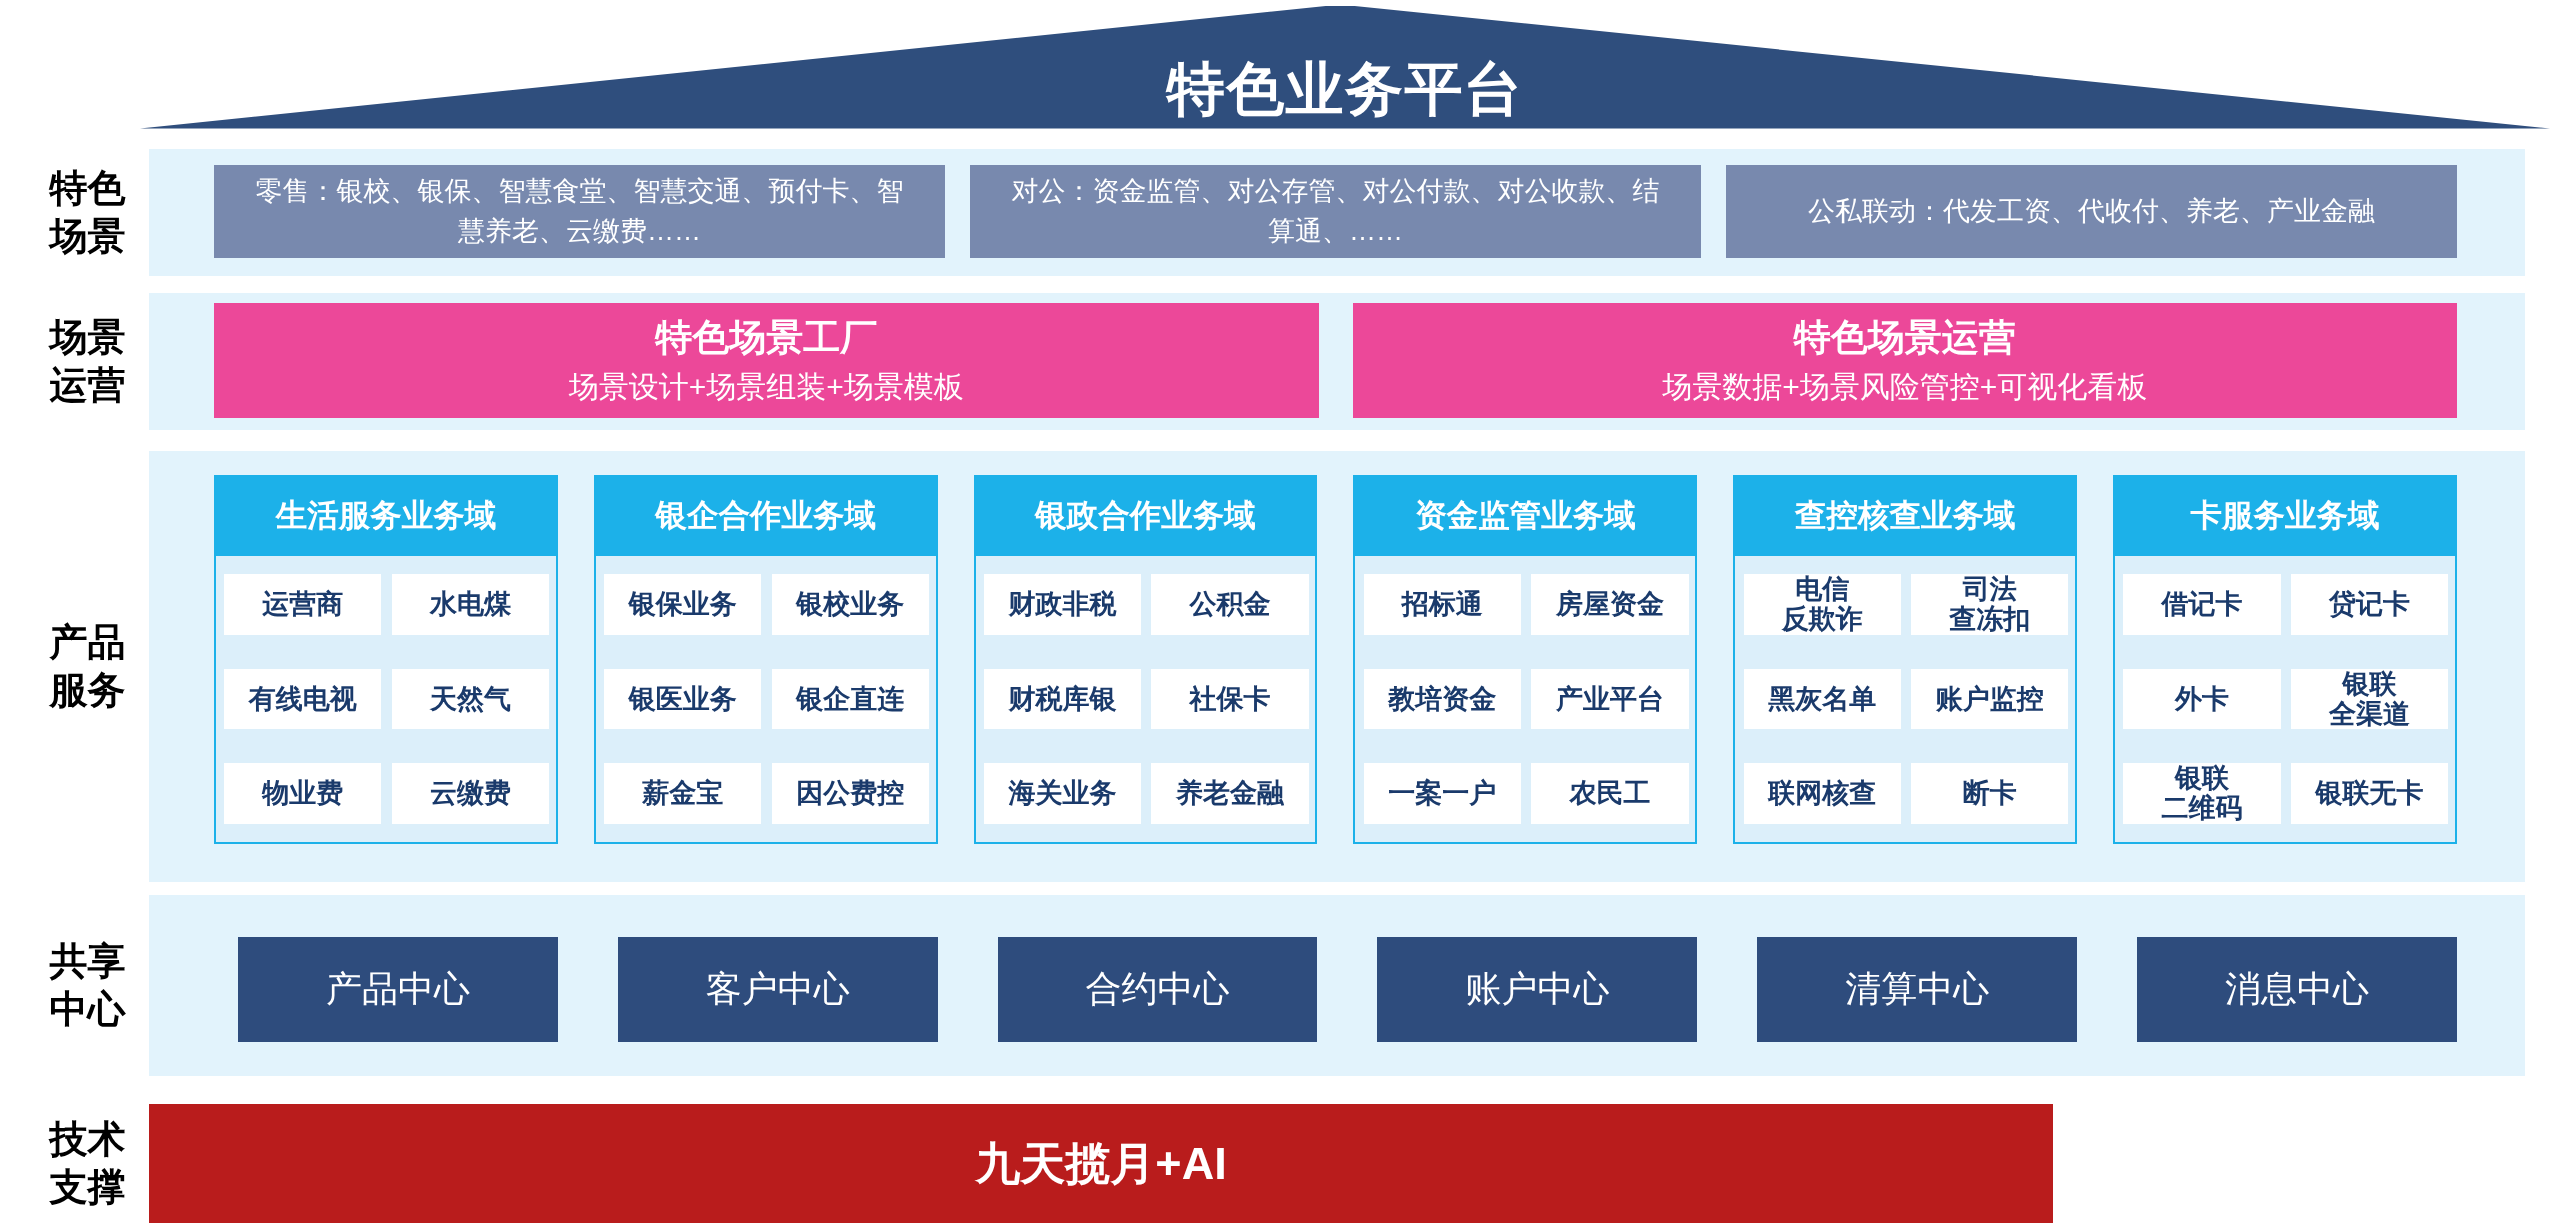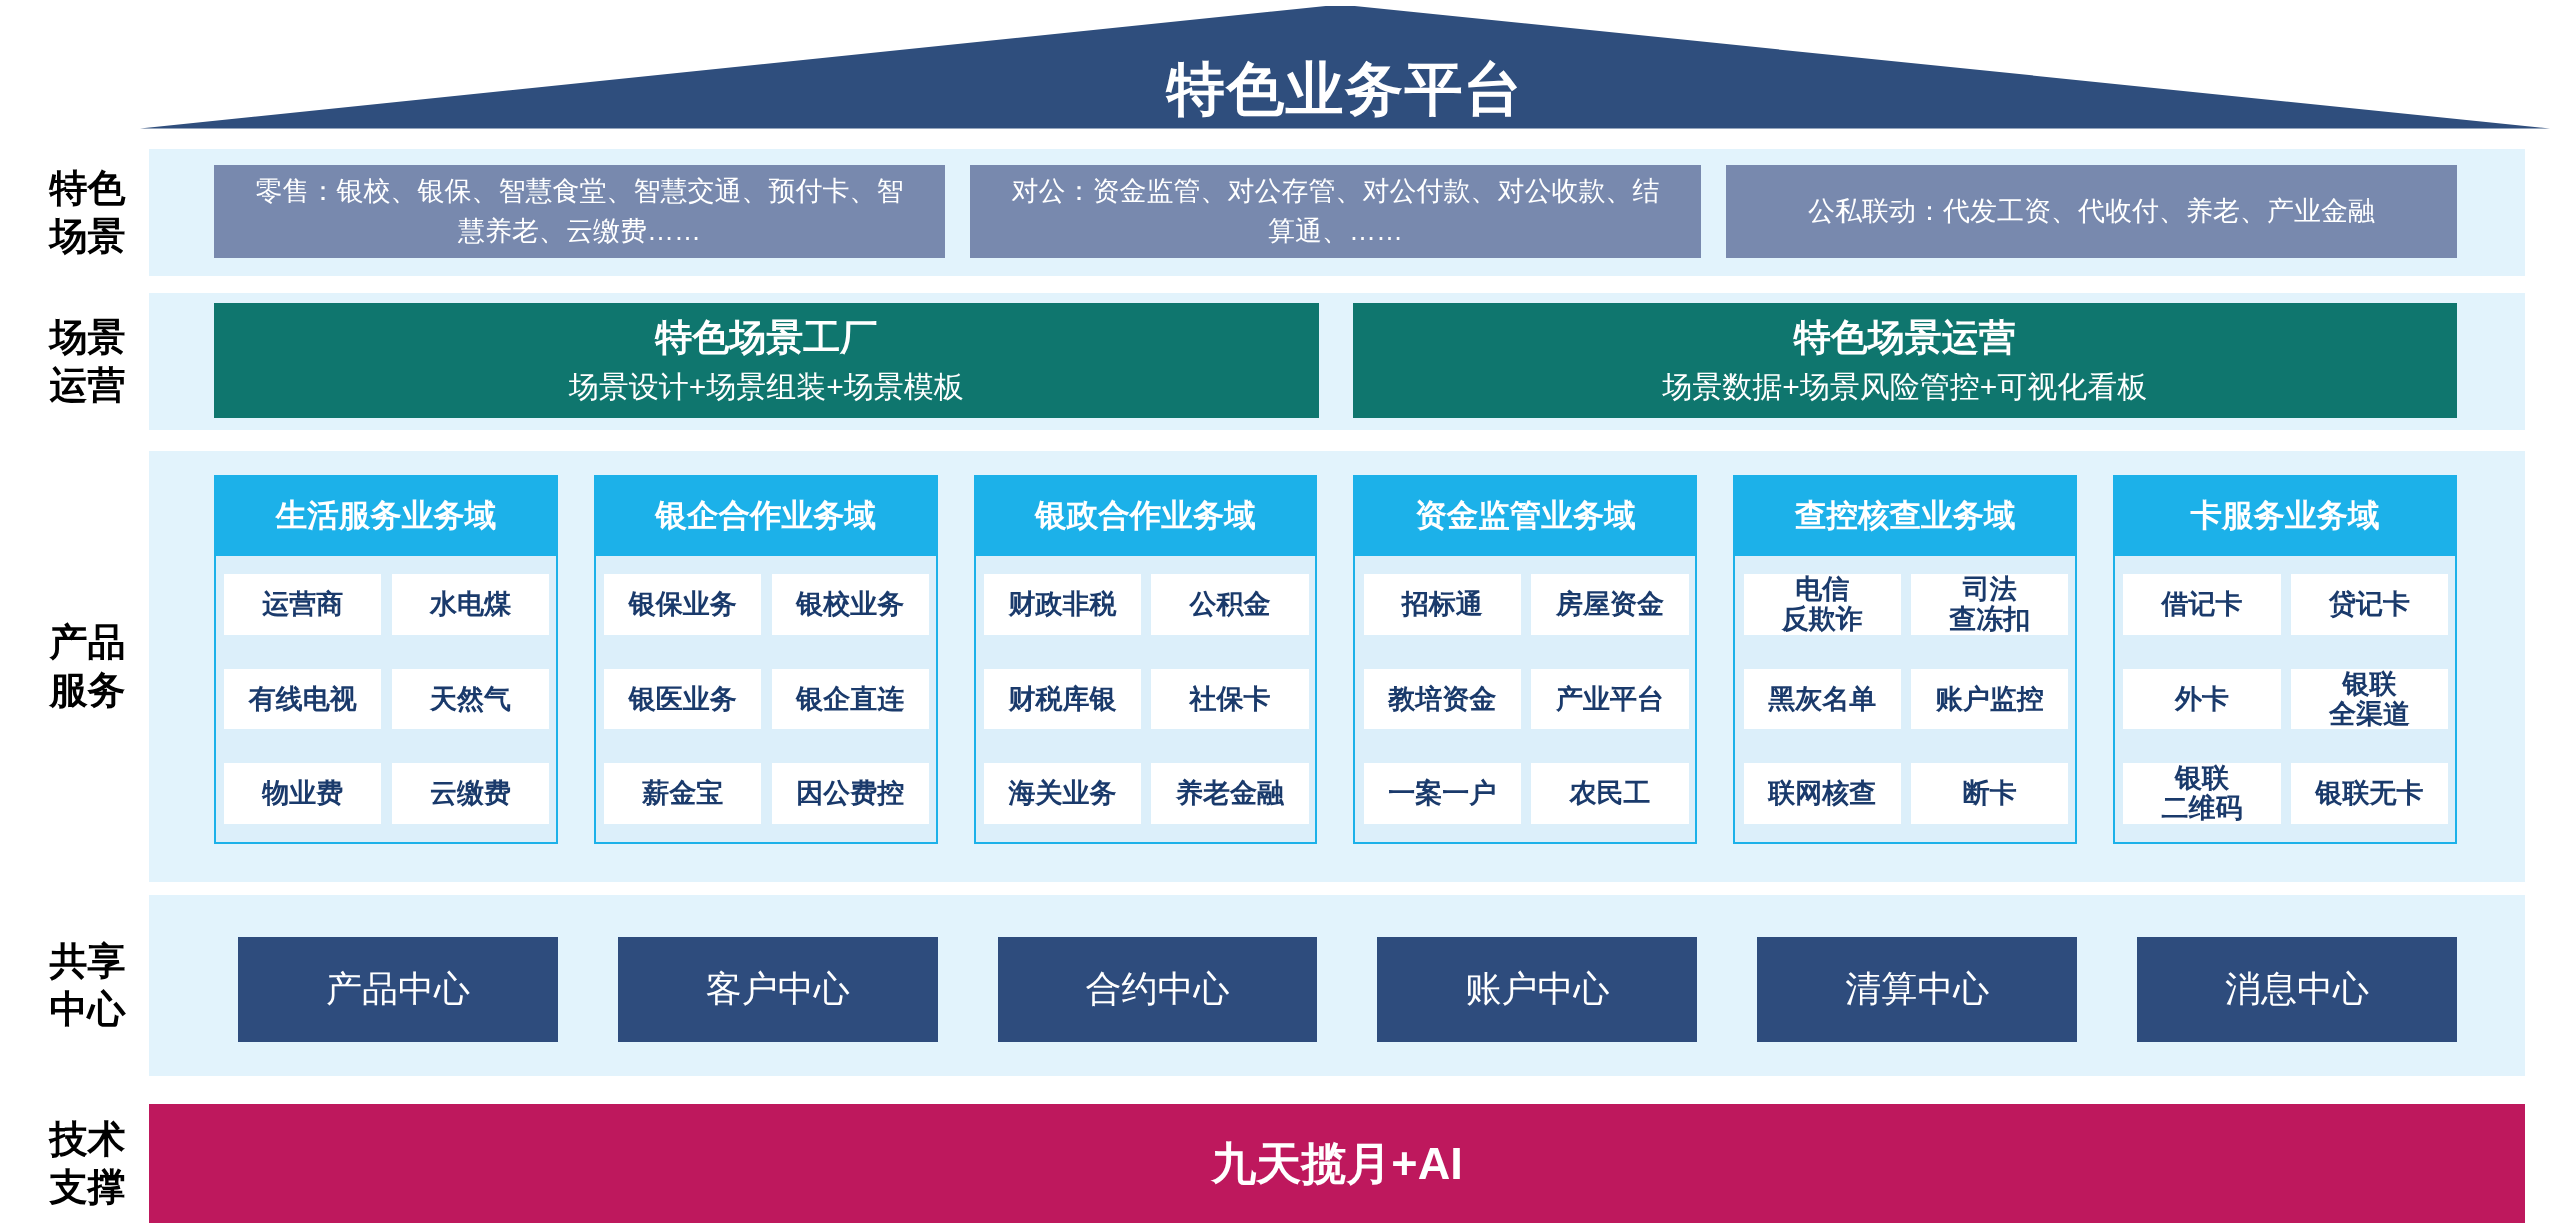--- a/index.html
+++ b/index.html
@@ -24,21 +24,21 @@
   
   .band{position:absolute;left:149px;width:2376px;background:#E2F3FC;box-sizing:border-box;display:flex;}
 
   
   .band-scene{top:149px;height:127px;padding:15.7px 68px 18.5px 65px;gap:25px;}
   .scene-box{flex:1;background:#7889AE;color:#ffffff;font-size:27px;line-height:1.5;
              display:flex;align-items:center;justify-content:center;text-align:center;padding:0 38px;box-sizing:border-box;}
 
   
   .band-op{top:293px;height:137px;padding:10.3px 68px 12.3px 65px;gap:34px;}
-  .op-box{flex:1;background:#0f766e;color:#ffffff;display:flex;flex-direction:column;
+  .op-box{flex:1;background:#ec4899;color:#ffffff;display:flex;flex-direction:column;
           align-items:center;justify-content:center;gap:4px;}
   .op-title{font-size:37px;font-weight:bold;}
   .op-sub{font-size:30px;}
 
   
   .band-prod{top:451px;height:431px;padding:24px 68px 38px 65px;gap:36px;}
   .prod-col{flex:1;display:flex;flex-direction:column;}
   .prod-header{height:81px;flex:0 0 81px;background:#1CB1E9;color:#ffffff;font-size:31.5px;font-weight:bold;
                display:flex;align-items:center;justify-content:center;}
   .prod-body{flex:1;border:2.1px solid #1CB1E9;border-top:none;background:#DCEFFA;box-sizing:border-box;
@@ -46,21 +46,21 @@
              padding:18px 6.8px 18.5px 8.2px;}
   .cell{background:#ffffff;color:#1A3A6B;font-size:27px;font-weight:600;line-height:1.12;
         display:flex;align-items:center;justify-content:center;text-align:center;white-space:pre-line;}
 
   
   .band-share{top:895px;height:181px;padding:42px 68px 34px 65px;gap:36px;}
   .share-box{flex:1;background:#2E4C7D;color:#ffffff;font-size:36px;
              display:flex;align-items:center;justify-content:center;margin-left:24px;}
 
   
-  .tech-bar{position:absolute;left:149px;top:1104px;width:2376px;height:119px;background:#be185d;
+  .tech-bar{position:absolute;left:149px;top:1104px;width:1904px;height:119px;background:#b91c1c;
             color:#ffffff;font-size:45px;font-weight:bold;display:flex;align-items:center;justify-content:center;}
 </style>
 </head>
 <body>
 
 <div class="canvas">
 
   <div class="roof">
     <div class="roof-title">特色业务平台</div>
   </div>

